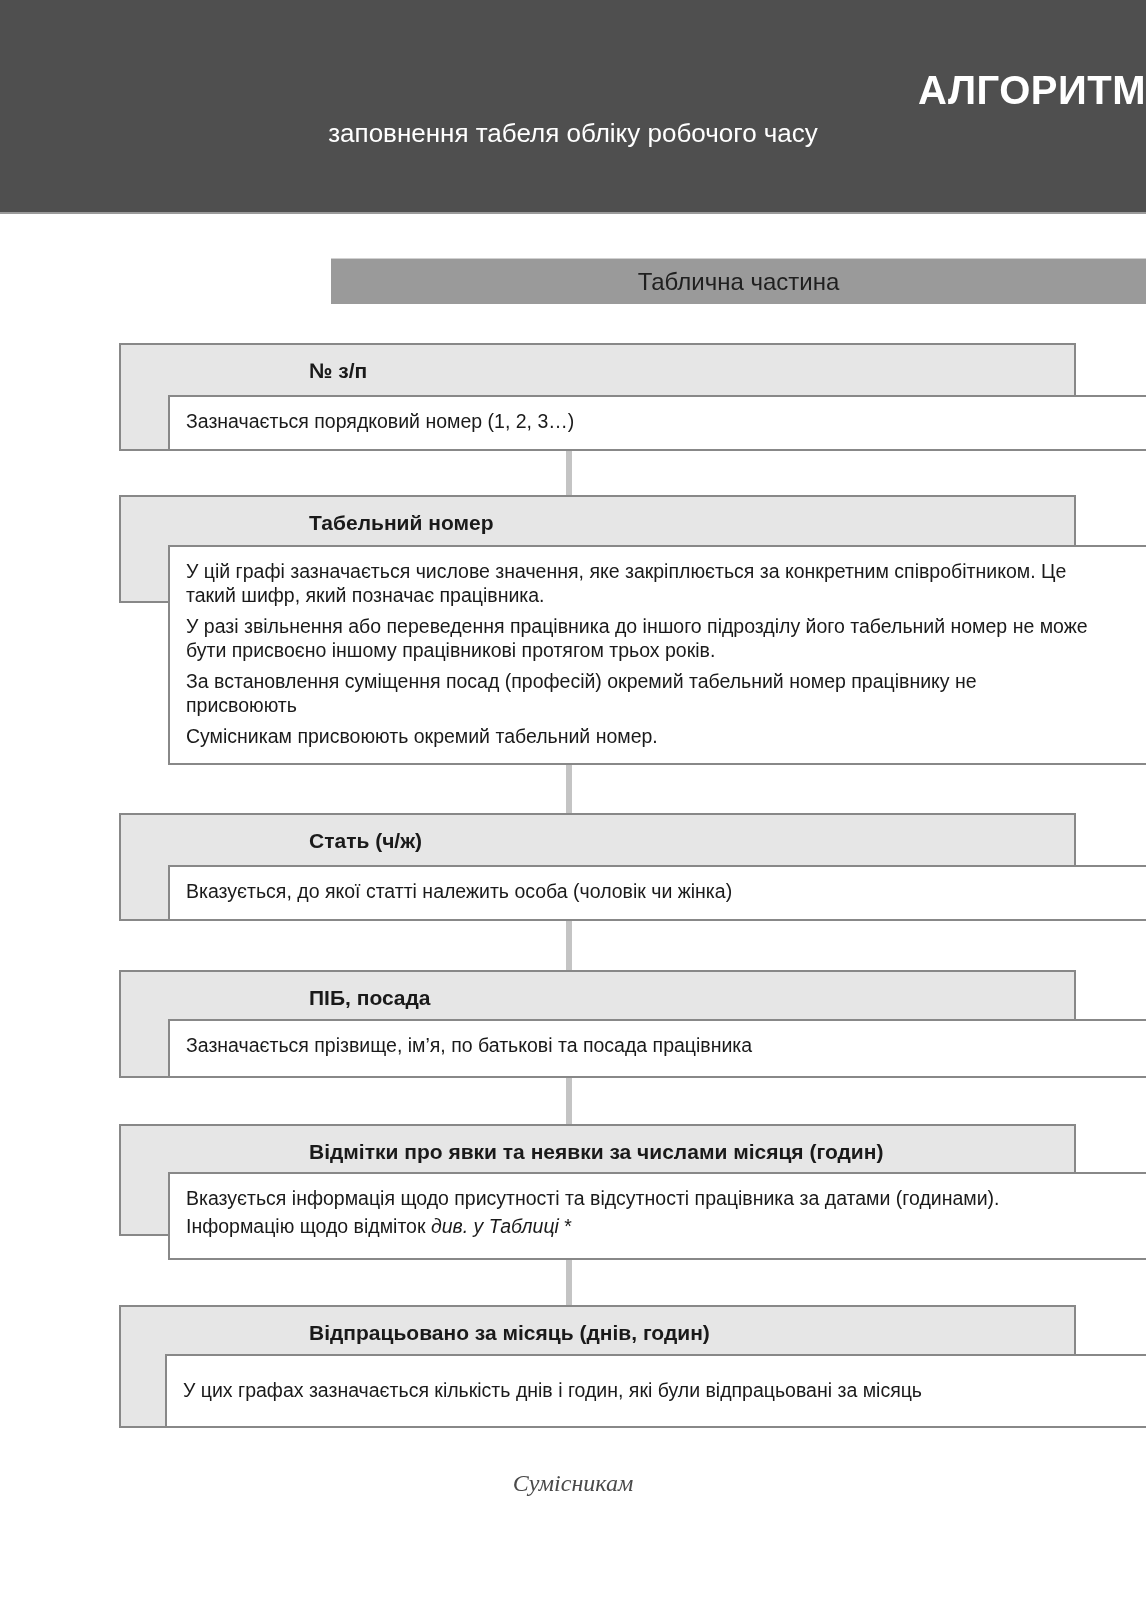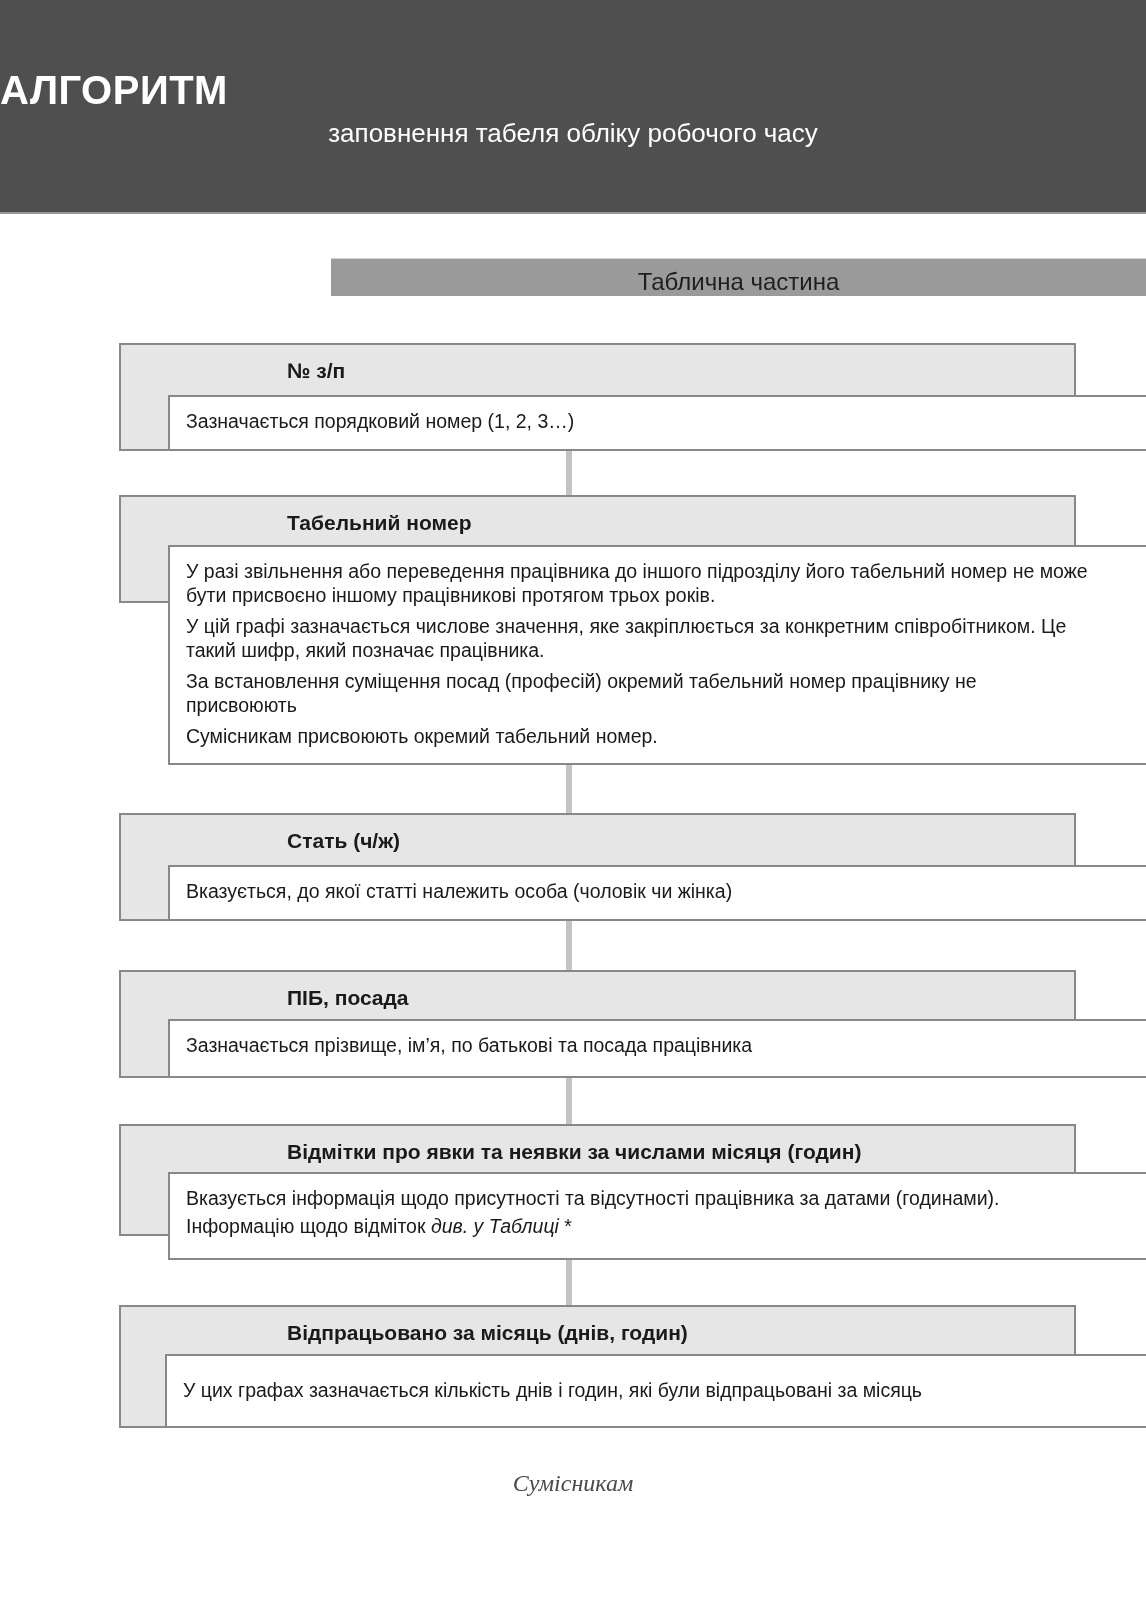--- a/index.html
+++ b/index.html
@@ -6,42 +6,42 @@
   body {
     width: 1146px; height: 1600px; position: relative; overflow: hidden;
     background: #ffffff; color: #1a1a1a;
     font-family: "Liberation Sans", "DejaVu Sans", sans-serif;
   }
   .header {
     position: absolute; left: 0; top: 0; width: 1146px; height: 214px;
     background: #4f4f4f; border-bottom: 2px solid #9a9a9a; box-sizing: border-box;
   }
   .header-title {
-    position: absolute; left: 0; width: 1146px; top: 68px; text-align: left;
+    position: absolute; left: 0; width: 1146px; top: 68px; text-align: right;
     color: #ffffff; font-weight: bold; font-size: 40px; letter-spacing: 0.5px;
   }
   .header-subtitle {
     position: absolute; left: 0; width: 1146px; top: 118px; text-align: center;
     color: #ffffff; font-size: 26px;
   }
   .section-bar {
-    position: absolute; left: 331px; top: 258px; width: 815px; height: 38px;
+    position: absolute; left: 331px; top: 258px; width: 815px; height: 46px;
     background: #9a9a9a; border-top: 1px solid #d0d0d0; box-sizing: border-box;
   }
   .section-bar span {
     position: absolute; left: 0; right: 0; top: 9px; text-align: center;
     font-size: 24px; color: #1f1f1f;
   }
   .block { position: absolute; left: 0; width: 1146px; }
   .block-head {
     position: absolute; left: 119px; width: 957px; top: 0;
     background: #e6e6e6; border: 2px solid #888; box-sizing: border-box;
   }
   .block-title {
-    position: absolute; left: 166px; top: 14px;
+    position: absolute; left: 188px; top: 14px;
     font-weight: bold; font-size: 21px; color: #1a1a1a;
   }
   .block-body {
     position: absolute; left: 168px; right: -20px;
     background: #ffffff; border: 2px solid #888; box-sizing: border-box;
     padding: 12px 14px 10px 16px;
   }
   .block-body p { margin: 0 0 7px 0; font-size: 19.5px; line-height: 24px; color: #1a1a1a; }
   .block-body p:last-child { margin-bottom: 0; }
   .connector {
@@ -79,22 +79,22 @@
     <p>Зазначається порядковий номер (1, 2, 3…)</p>
   </div>
 </div>
 <div class="connector" style="top:451px; height:44px;"></div>
 
 <div class="block" style="top:495px; height:270px;">
   <div class="block-head" style="height:108px;">
     <div class="block-title">Табельний номер</div>
   </div>
   <div class="block-body" style="top:50px; height:220px; padding-right:60px;">
+    <p>У цій графі зазначається числове значення, яке закріплюється за конкретним співробітником. Це такий шифр, який позначає працівника.</p>
     <p>У разі звільнення або переведення працівника до іншого підрозділу його табельний номер не може бути присвоєно іншому працівникові протягом трьох років.</p>
-    <p>У цій графі зазначається числове значення, яке закріплюється за конкретним співробітником. Це такий шифр, який позначає працівника.</p>
     <p style="padding-right:120px;">За встановлення суміщення посад (професій) окремий табельний номер працівнику не присвоюють</p>
     <p>Сумісникам присвоюють окремий табельний номер.</p>
   </div>
 </div>
 <div class="connector" style="top:765px; height:48px;"></div>
 
 <div class="block" style="top:813px; height:132px;">
   <div class="block-head" style="height:108px;">
     <div class="block-title">Стать (ч/ж)</div>
   </div>

